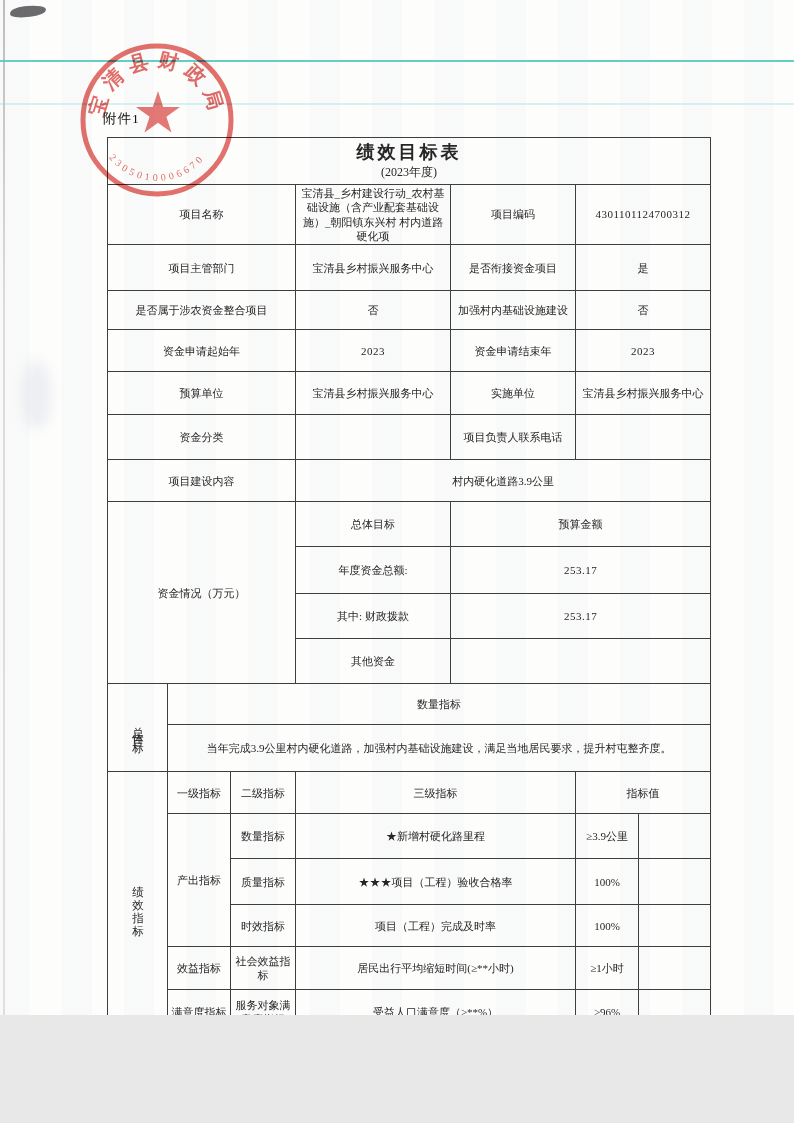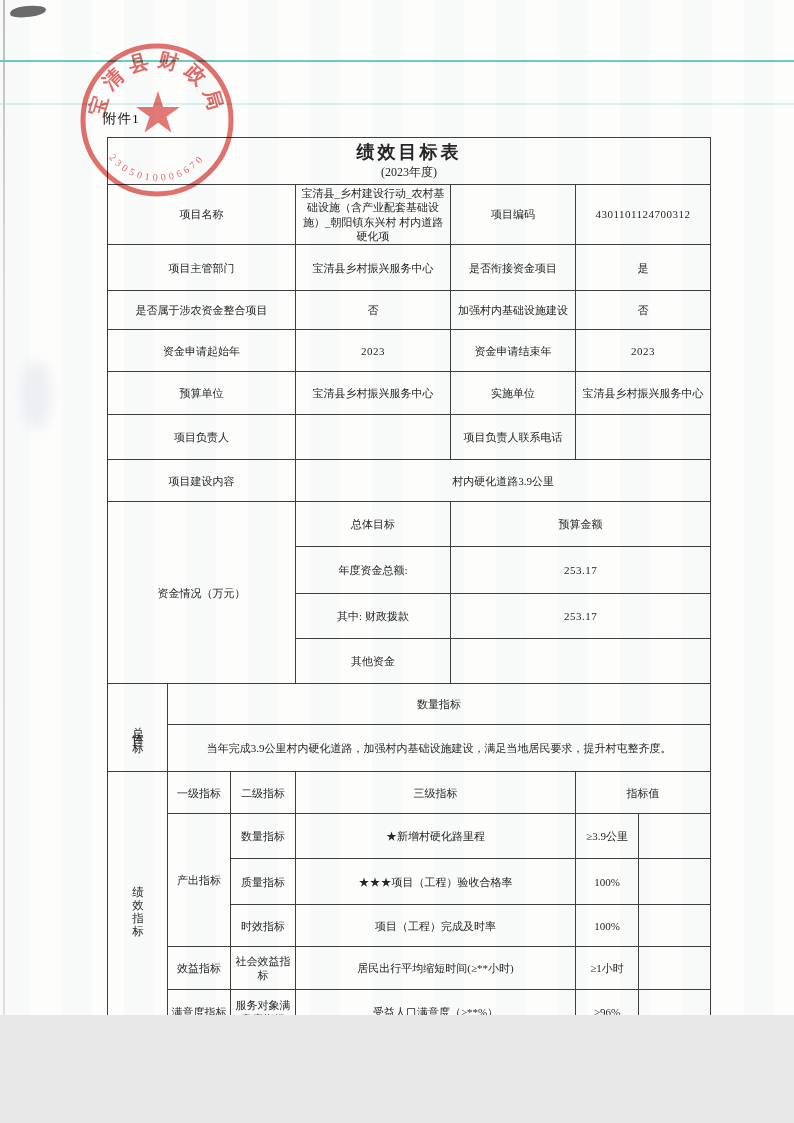--- a/index.html
+++ b/index.html
@@ -122,21 +122,21 @@
       <td>资金申请结束年</td>
       <td colspan="2" class="num">2023</td>
     </tr>
     <tr style="height:43px">
       <td colspan="3">预算单位</td>
       <td>宝清县乡村振兴服务中心</td>
       <td>实施单位</td>
       <td colspan="2">宝清县乡村振兴服务中心</td>
     </tr>
     <tr style="height:45px">
-      <td colspan="3">项目负责人</td>
+      <td colspan="3">资金分类</td>
       <td></td>
       <td>项目负责人联系电话</td>
       <td colspan="2"></td>
     </tr>
 
     <tr style="height:42px">
       <td colspan="3">项目建设内容</td>
       <td colspan="4">村内硬化道路3.9公里</td>
     </tr>
 

